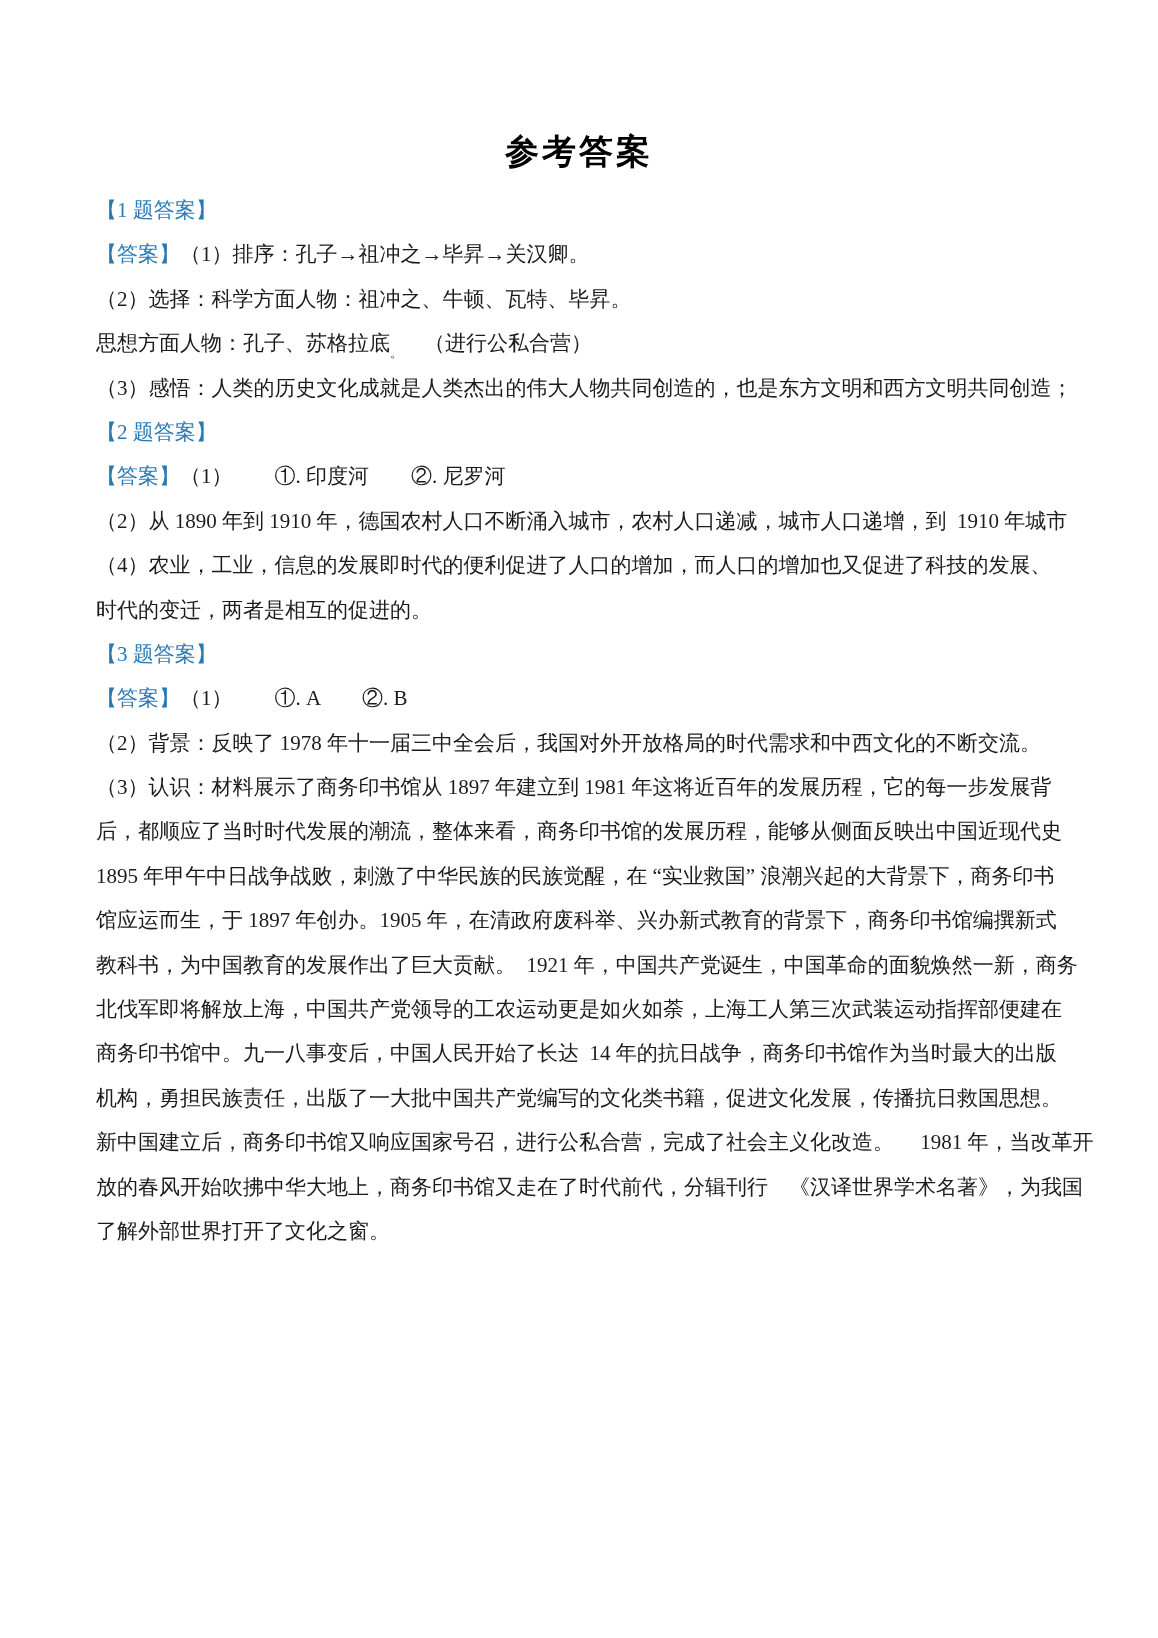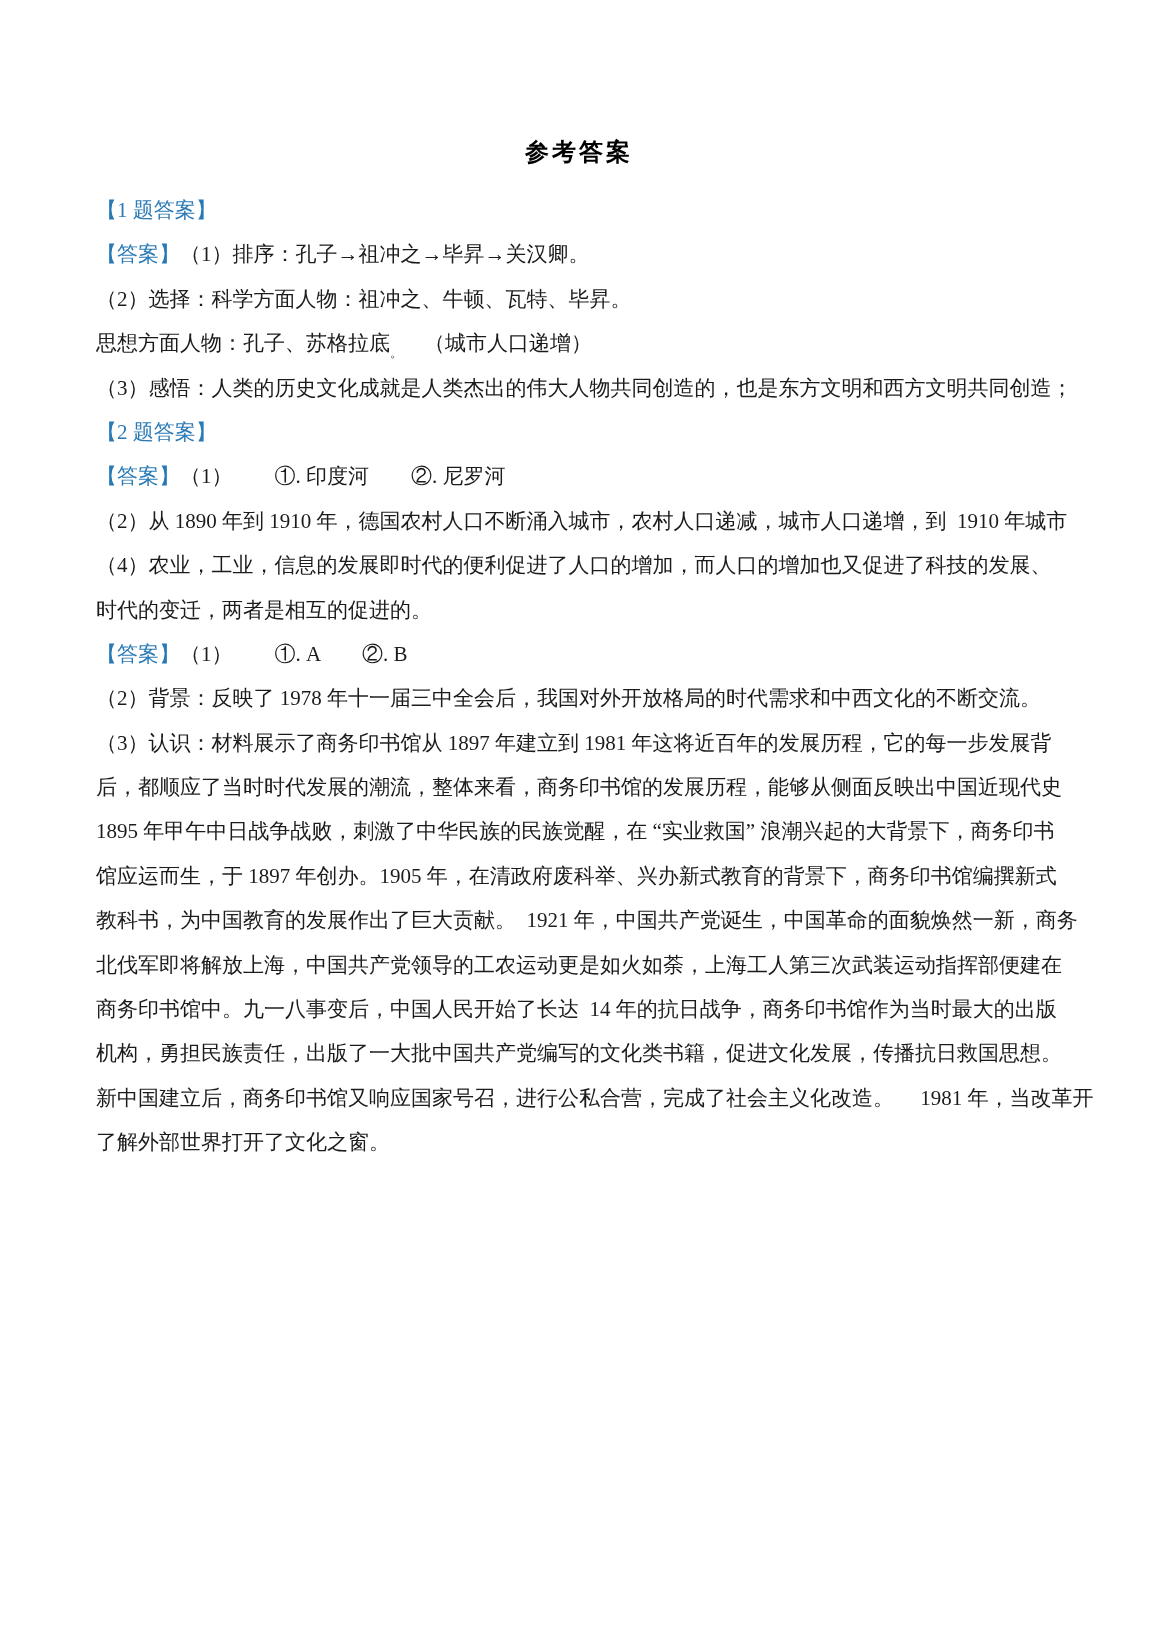--- a/index.html
+++ b/index.html
@@ -12,21 +12,21 @@
     overflow:hidden;
     font-family:"Liberation Serif","DejaVu Serif",serif;
     color:#1b1b1b;
   }
   .content{padding:0 96px;}
   .doc-title{
     padding-top:130px;
     height:44px;
     line-height:44px;
     text-align:center;
-    font-size:24px;
+    font-size:34px;
     font-weight:bold;
     letter-spacing:3px;
     color:#000000;
   }
   .first-heading{margin-top:14px;}
   .line{
     height:44.4px;
     line-height:44.4px;
     font-size:21px;
     white-space:pre;
@@ -43,36 +43,38 @@
 </head>
 <body>
 
 <div class="page">
   <div class="doc-title">参考答案</div>
   <div class="content">
 
     <div class="line heading first-heading">【1 题答案】</div>
     <div class="line"><span class="ans-label">【答案】</span><span>（1）排序：孔子→祖冲之→毕昇→关汉卿。</span></div>
     <div class="line">（2）选择：科学方面人物：祖冲之、牛顿、瓦特、毕昇。</div>
-    <div class="line"><span>思想方面人物：孔子、苏格拉底</span><span class="sub-period">。</span><span>　（城市人口递增）</span></div>
+    <div class="line"><span>思想方面人物：孔子、苏格拉底</span><span class="sub-period">。</span><span>　（进行公私合营）</span></div>
     <div class="line">（3）感悟：人类的历史文化成就是人类杰出的伟大人物共同创造的，也是东方文明和西方文明共同创造；</div>
 
     <div class="line heading">【2 题答案】</div>
     <div class="line"><span class="ans-label">【答案】</span><span>（1）　　①. 印度河　　②. 尼罗河</span></div>
     <div class="line">（2）从 1890 年到 1910 年，德国农村人口不断涌入城市，农村人口递减，城市人口递增，到  1910 年城市</div>
     <div class="line">（4）农业，工业，信息的发展即时代的便利促进了人口的增加，而人口的增加也又促进了科技的发展、</div>
     <div class="line">时代的变迁，两者是相互的促进的。</div>
 
+    <div class="line heading">【3 题答案】</div>
     <div class="line"><span class="ans-label">【答案】</span><span>（1）　　①. A　　②. B</span></div>
     <div class="line">（2）背景：反映了 1978 年十一届三中全会后，我国对外开放格局的时代需求和中西文化的不断交流。</div>
     <div class="line">（3）认识：材料展示了商务印书馆从 1897 年建立到 1981 年这将近百年的发展历程，它的每一步发展背</div>
     <div class="line">后，都顺应了当时时代发展的潮流，整体来看，商务印书馆的发展历程，能够从侧面反映出中国近现代史</div>
     <div class="line">1895 年甲午中日战争战败，刺激了中华民族的民族觉醒，在 “实业救国” 浪潮兴起的大背景下，商务印书</div>
     <div class="line">馆应运而生，于 1897 年创办。1905 年，在清政府废科举、兴办新式教育的背景下，商务印书馆编撰新式</div>
     <div class="line">教科书，为中国教育的发展作出了巨大贡献。  1921 年，中国共产党诞生，中国革命的面貌焕然一新，商务</div>
     <div class="line">北伐军即将解放上海，中国共产党领导的工农运动更是如火如荼，上海工人第三次武装运动指挥部便建在</div>
     <div class="line">商务印书馆中。九一八事变后，中国人民开始了长达  14 年的抗日战争，商务印书馆作为当时最大的出版</div>
     <div class="line">机构，勇担民族责任，出版了一大批中国共产党编写的文化类书籍，促进文化发展，传播抗日救国思想。</div>
     <div class="line">新中国建立后，商务印书馆又响应国家号召，进行公私合营，完成了社会主义化改造。　 1981 年，当改革开</div>
+    <div class="line">放的春风开始吹拂中华大地上，商务印书馆又走在了时代前代，分辑刊行　《汉译世界学术名著》，为我国</div>
     <div class="line">了解外部世界打开了文化之窗。</div>
 
   </div>
 </div>
 
 </body></html>

